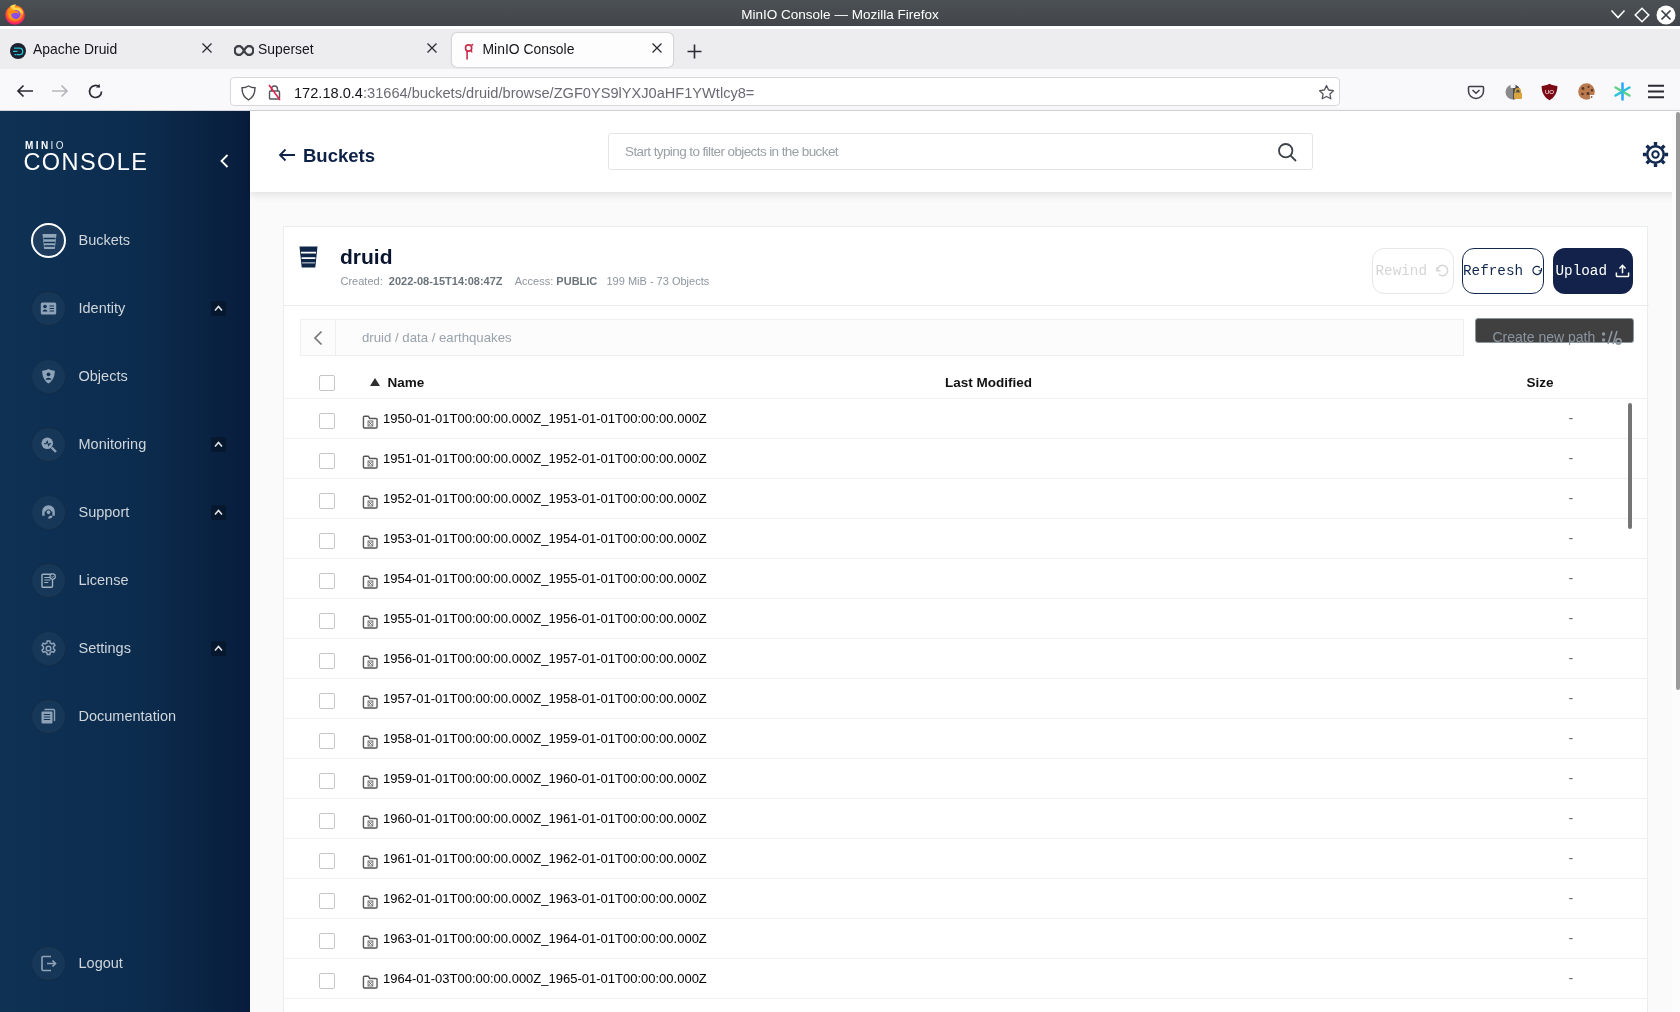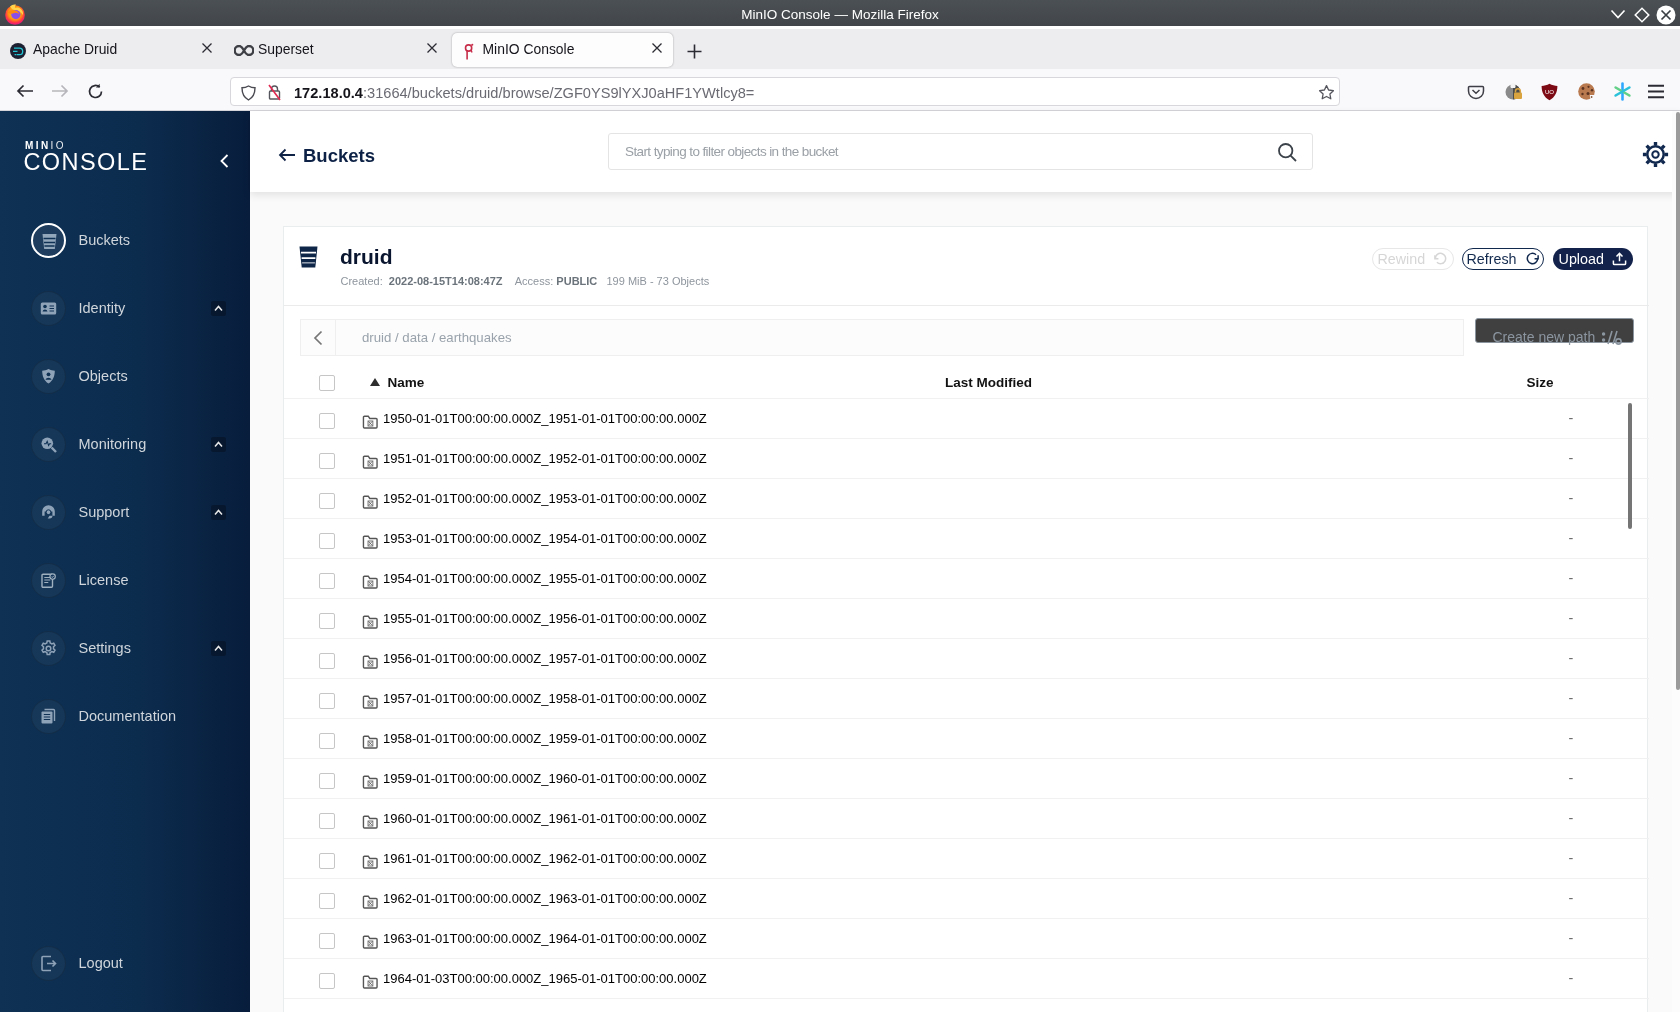--- a/index.html
+++ b/index.html
@@ -14,43 +14,43 @@
   .tabtxt { position:absolute; top:12px; font-size:13.9px; color:#15141a; white-space:nowrap; }
   .tabx { position:absolute; top:11px; width:16px; height:16px; }
   .tabx svg { width:16px; height:16px; }
   #activetab { position:absolute; left:452px; top:4px; width:221px; height:34px; background:#fdfdfe;
      border-radius:5px; box-shadow:0 0 2px rgba(0,0,0,.35); }
   #toolbar { position:absolute; left:0; top:69px; width:1680px; height:42px; background:#f9f9fb;
      border-bottom:1px solid #d4d4d9; }
   #urlbox { position:absolute; left:230px; top:8px; width:1110px; height:29px; background:#ffffff;
      border:1px solid #d7d7dc; border-radius:4px; }
   #urltext { position:absolute; left:63px; top:6.5px; font-size:14.6px; color:#6a6a73; white-space:nowrap; }
-  #urltext b { color:#15141a; font-weight:bold; }
+  #urltext b { color:#15141a; font-weight:normal; }
 
   
   #page { position:absolute; left:0; top:111px; width:1680px; height:901px; background:#fafafa; }
   #sidebar { position:absolute; left:0; top:0; width:250px; height:901px;
      background:linear-gradient(90deg,#0e3154 0%, #0c2c4e 55%, #081d3c 100%); }
   .mitem { position:absolute; left:0; width:250px; height:36px; }
   .mcirc { position:absolute; left:31px; top:0; width:35px; height:35px; border-radius:50%;
      background:rgba(255,255,255,.04); border:1px solid rgba(0,0,0,.18); }
   .mcirc svg { position:absolute; left:8px; top:8px; width:17px; height:17px; }
   .mtxt { position:absolute; left:78.5px; top:9px; font-size:14.5px; color:#cfd5db; }
   .mchev { position:absolute; left:211px; top:10px; width:15px; height:15px; border-radius:2px;
      background:rgba(0,0,0,.28); }
   .mchev svg { position:absolute; left:3px; top:4px; }
 
   #main { position:absolute; left:250px; top:0; width:1430px; height:901px; }
   #pagehead { position:absolute; left:0; top:0; width:1430px; height:81px; background:#ffffff;
      box-shadow:0 3px 8px rgba(0,0,0,.10); }
   #card { position:absolute; left:32.5px; top:114.5px; width:1365px; height:800px; background:#ffffff;
      border:1px solid #eaeded; }
 
-  .btn { position:absolute; top:21px; height:22px; border-radius:12px; font-size:14.3px;
-     display:flex; align-items:center; justify-content:center; gap:8px; }
+  .btn { position:absolute; top:21px; height:46px; border-radius:12px; font-size:14.3px;
+     display:flex; align-items:center; justify-content:center; gap:8px;font-family:Liberation Mono, monospace; }
   .cb { position:absolute; width:16.5px; height:16.5px; background:#fff; border:1px solid #c6c6c6; border-radius:2px; }
   .row { position:absolute; left:0px; width:1365px; height:40px; border-top:1px solid #f1f1f1; }
   .fold { position:absolute; width:16.5px; height:14px; }
   .fname { position:absolute; left:99.5px; top:12px; font-size:13px; color:#000000;text-align:center; }
   .dash { position:absolute; left:1285px; top:11px; font-size:14.4px; color:#6e6e6e; }
 </style></head>
 <body>
 
 <div id="titlebar">
   <svg class="abs" style="left:4px;top:3px" width="22" height="22" viewBox="0 0 22 22">

